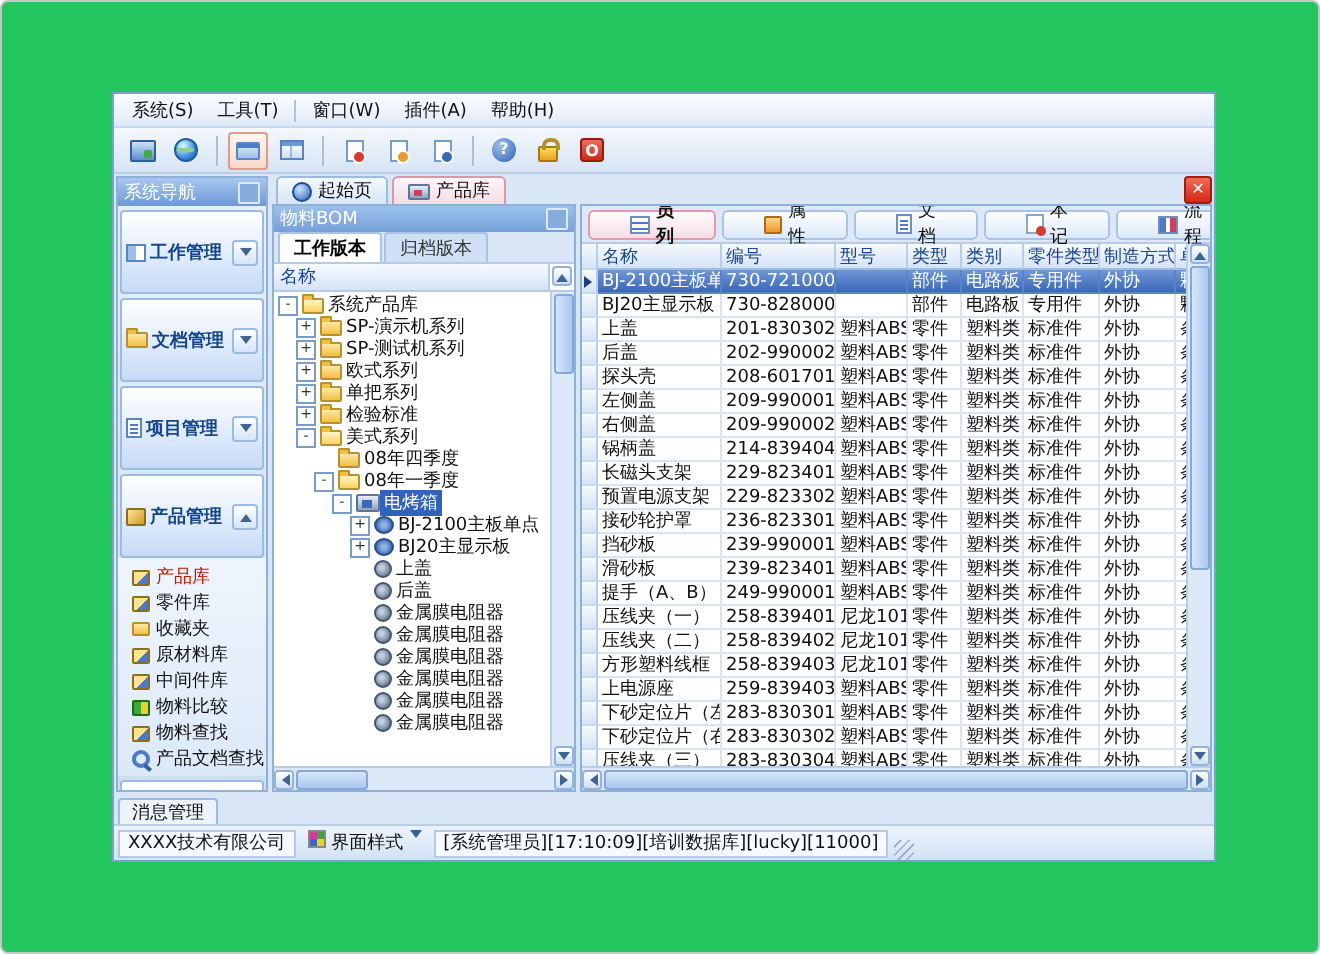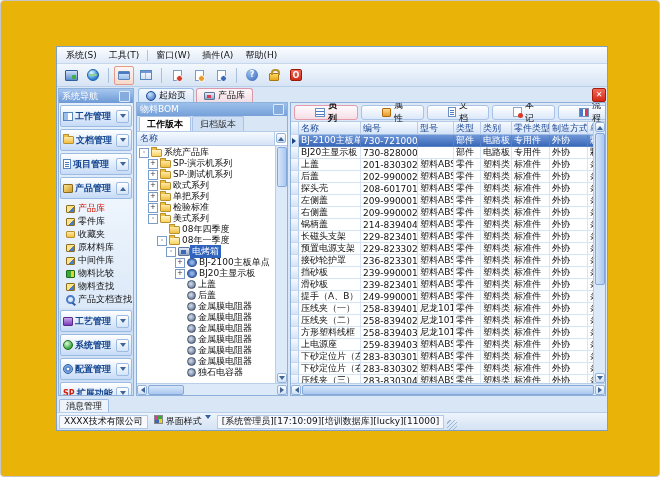--- a/index.html
+++ b/index.html
@@ -1,38 +1,38 @@
 <!DOCTYPE html>
 <html><head>
 <meta charset="utf-8">
 <style>
   html,body{margin:0;padding:0;background:#fff;}
   body{width:660px;height:477px;font-family:"DejaVu Sans",sans-serif;-webkit-font-smoothing:antialiased;}
-  .screen{position:relative;width:658px;height:475px;border:1px solid #c6c6c6;border-radius:4px;background:#eab308;overflow:hidden;}
+  .screen{position:relative;width:658px;height:475px;border:1px solid #c6c6c6;border-radius:4px;background:#22c55e;overflow:hidden;}
   .window{position:absolute;left:55px;top:45px;width:550px;height:383px;background:#d9e6f5;border:1px solid #7f9fc6;display:flex;flex-direction:column;font-size:9px;color:#111;}
 
   
   .menubar{height:16px;flex:none;display:flex;align-items:center;padding:0 3px;background:linear-gradient(#fbfdff,#dfe9f7);border-bottom:1px solid #c7d7ec;}
   .menu-item{padding:1px 6px;font-size:9px;}
   .menu-sep{width:1px;height:11px;background:#aec4de;margin:0 2px;}
   .toolbar{height:22px;flex:none;display:flex;align-items:center;gap:2px;padding:0 4px;background:linear-gradient(#f3f8fd,#d7e4f4);border-bottom:1px solid #b9cfe9;}
   .tbtn{width:18px;height:17px;display:flex;align-items:center;justify-content:center;border-radius:2px;border:1px solid transparent;}
   .tbtn.hot{border:1px solid #e39a89;background:linear-gradient(#fff6f2,#f8d9cc);}
   .tsep{width:1px;height:15px;background:#a9c0dd;margin:0 3px;}
 
   
   .content{flex:1;display:flex;min-height:0;padding:1px;gap:2px;}
   .main{flex:1;display:flex;flex-direction:column;min-width:0;}
   .panels{flex:1;display:flex;gap:2px;min-height:0;}
 
   
   .sidebar{width:74px;flex:none;display:flex;flex-direction:column;border:1px solid #8fb0d9;background:linear-gradient(#e6f0fc,#ccdef4);overflow:hidden;}
   .nav-header{height:14px;flex:none;background:linear-gradient(#a7c7f0,#6d99d4);color:#fff;display:flex;align-items:center;justify-content:space-between;padding:0 3px;font-size:9px;}
   .nav-hbtn{width:9px;height:9px;border:1px solid #cfe0f4;background:#8fb3e2;border-radius:1px;}
-  .nav-group{height:16px;flex:none;margin:2px 1px 0;border:1px solid #9cbbe3;border-radius:2px;background:linear-gradient(#ffffff,#c6dbf7);display:flex;align-items:center;gap:2px;padding:2px 2px;color:#14458f;font-weight:bold;font-size:9px;white-space:nowrap;overflow:hidden;}
+  .nav-group{height:16px;flex:none;margin:2px 1px 0;border:1px solid #9cbbe3;border-radius:2px;background:linear-gradient(#ffffff,#c6dbf7);display:flex;align-items:center;gap:2px;padding:12px 2px;color:#14458f;font-weight:bold;font-size:9px;white-space:nowrap;overflow:hidden;}
   .chev{margin-left:auto;flex:none;width:11px;height:11px;border:1px solid #9cbbe3;border-radius:2px;background:linear-gradient(#fff,#d4e4f8);display:flex;align-items:center;justify-content:center;}
   .nav-items{flex:none;padding:3px 0 2px;background:linear-gradient(#eef5fd,#dcE9f8);}
   .nav-item{height:13px;display:flex;align-items:center;gap:3px;padding-left:7px;font-size:9px;white-space:nowrap;overflow:hidden;}
   .nav-item.sel .nav-item-label{color:#cc1100;}
   .sp-badge{color:#d02010;font-weight:bold;font-size:8px;}
 
   
   .doctabs{height:14px;flex:none;display:flex;align-items:flex-end;gap:2px;padding-left:2px;position:relative;}
   .doctab{height:13px;border:1px solid #9cbbe3;border-bottom:none;border-radius:3px 3px 0 0;background:linear-gradient(#f4f9ff,#d6e5f8);display:flex;align-items:center;gap:3px;padding:0 7px;font-size:9px;}
   .doctab.active{border-color:#dc98ab;background:linear-gradient(#fdf6f8,#f2dde5);}
@@ -438,26 +438,20 @@
                     <span class="expander none"></span>
                     <span class="ic ic-part-icon"></span>
                     <span class="lbl">金属膜电阻器</span>
                   </div>
                   <div class="tnode">
                     <span style="width: 38px;"></span>
                     <span class="expander none"></span>
                     <span class="ic ic-part-icon"></span>
                     <span class="lbl">金属膜电阻器</span>
                   </div>
-                  <div class="tnode">
-                    <span style="width: 38px;"></span>
-                    <span class="expander none"></span>
-                    <span class="ic ic-part-icon"></span>
-                    <span class="lbl">独石电容器</span>
-                  </div>
                 </div>
               <div class="vscroll">
                 <div class="sthumb-v" style="height:38px;"></div>
                 <div style="flex:1"></div>
                 <div class="sbtn">
                     <span class="arr down"></span>
                   </div>
               </div>
             </div>
             <div class="hscroll">

